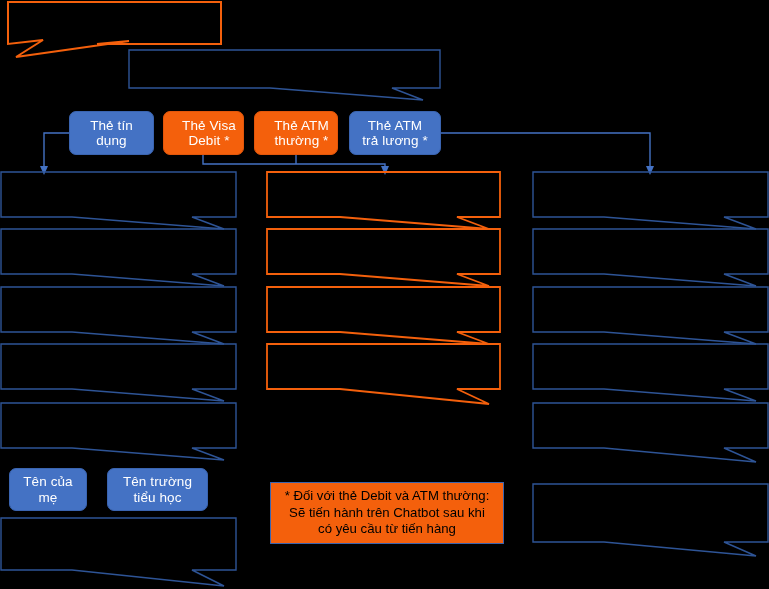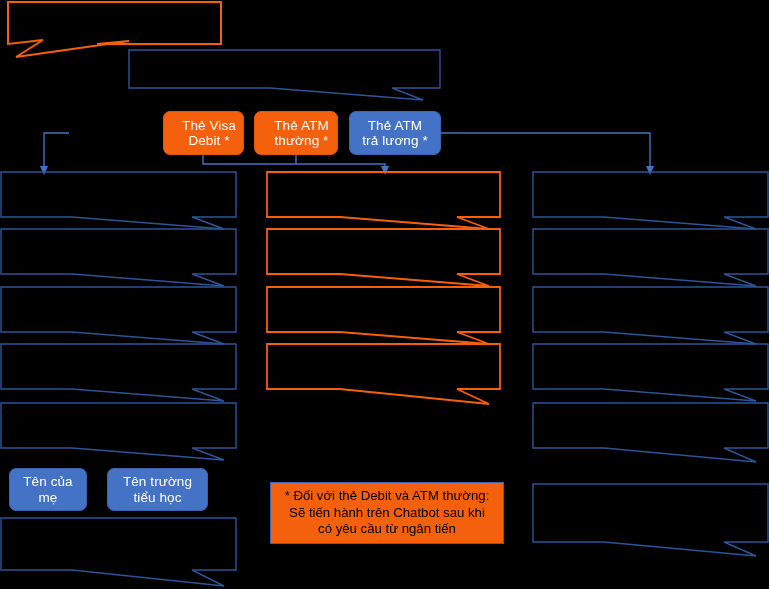--- a/index.html
+++ b/index.html
@@ -129,20 +129,22 @@
       <path d="M533,287 L768,287 L768,332 L724,332 L756,344 L604,332 L533,332 Z"></path>
       <path d="M533,344 L768,344 L768,389 L724,389 L756,401 L604,389 L533,389 Z"></path>
       <path d="M533,403 L768,403 L768,448 L724,448 L756,462 L604,448 L533,448 Z"></path>
       <path d="M533,484 L768,484 L768,542 L724,542 L756,556 L604,542 L533,542 Z"></path>
     </g>
   </svg>
 
   <div class="callout-text" style="left:8px;  top:2px;  width:213px; height:42px;"></div>
   <div class="callout-text" style="left:129px; top:50px; width:311px; height:38px;"></div>
 
+  <div class="pill pill-blue" style="left:69px;  top:111px; width:85px; height:44px;">Thẻ tín
+dụng</div>
   <div class="pill pill-orange" style="left:163px; top:111px; width:81px; height:44px;">Thẻ Visa
 Debit *</div>
   <div class="pill pill-orange" style="left:254px; top:111px; width:84px; height:44px;">Thẻ ATM
 thường *</div>
   <div class="pill pill-blue" style="left:349px; top:111px; width:92px; height:44px;">Thẻ ATM
 trả lương *</div>
 
   <div class="callout-text" style="left:1px; top:172px; width:235px; height:45px;"></div>
   <div class="callout-text" style="left:1px; top:229px; width:235px; height:45px;"></div>
   <div class="callout-text" style="left:1px; top:287px; width:235px; height:45px;"></div>
@@ -155,21 +157,21 @@
   <div class="pill pill-blue" style="left:107px; top:468px; width:101px; height:43px;">Tên trường
 tiểu học</div>
 
   <div class="callout-text" style="left:267px; top:172px; width:233px; height:45px;"></div>
   <div class="callout-text" style="left:267px; top:229px; width:233px; height:45px;"></div>
   <div class="callout-text" style="left:267px; top:287px; width:233px; height:45px;"></div>
   <div class="callout-text" style="left:267px; top:344px; width:233px; height:45px;"></div>
 
   <div class="note-box" style="left:270px; top:482px; width:234px; height:62px;">* Đối với thẻ Debit và ATM thường:
 Sẽ tiến hành trên Chatbot sau khi
-có yêu cầu từ ngân tiến</div>
+có yêu cầu từ tiến hàng</div>
 
   <div class="callout-text" style="left:533px; top:172px; width:235px; height:45px;"></div>
   <div class="callout-text" style="left:533px; top:229px; width:235px; height:45px;"></div>
   <div class="callout-text" style="left:533px; top:287px; width:235px; height:45px;"></div>
   <div class="callout-text" style="left:533px; top:344px; width:235px; height:45px;"></div>
   <div class="callout-text" style="left:533px; top:403px; width:235px; height:45px;"></div>
   <div class="callout-text" style="left:533px; top:484px; width:235px; height:58px;"></div>
 
 </div>
 

